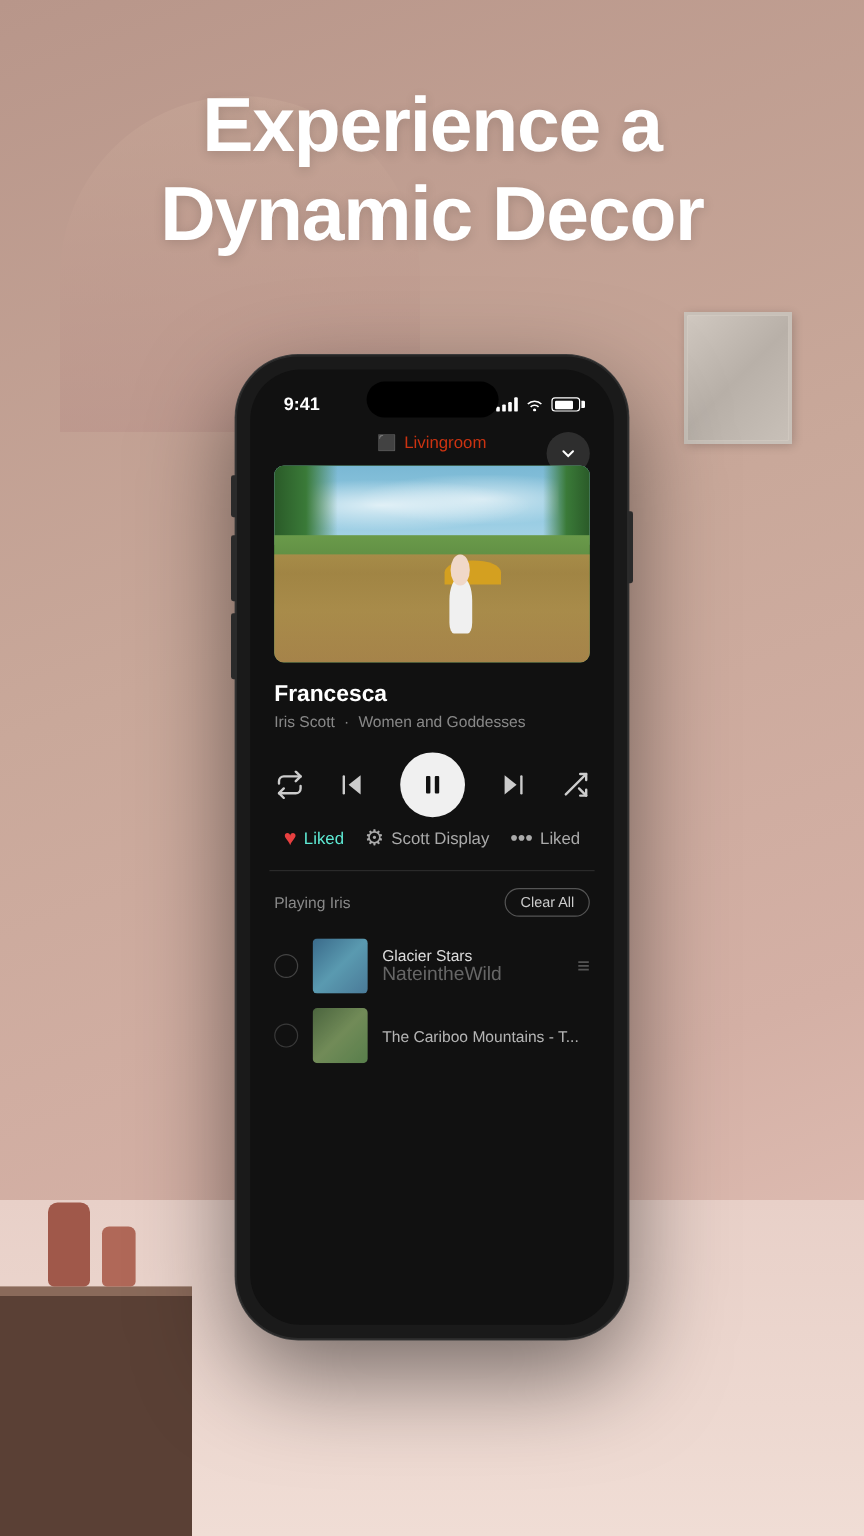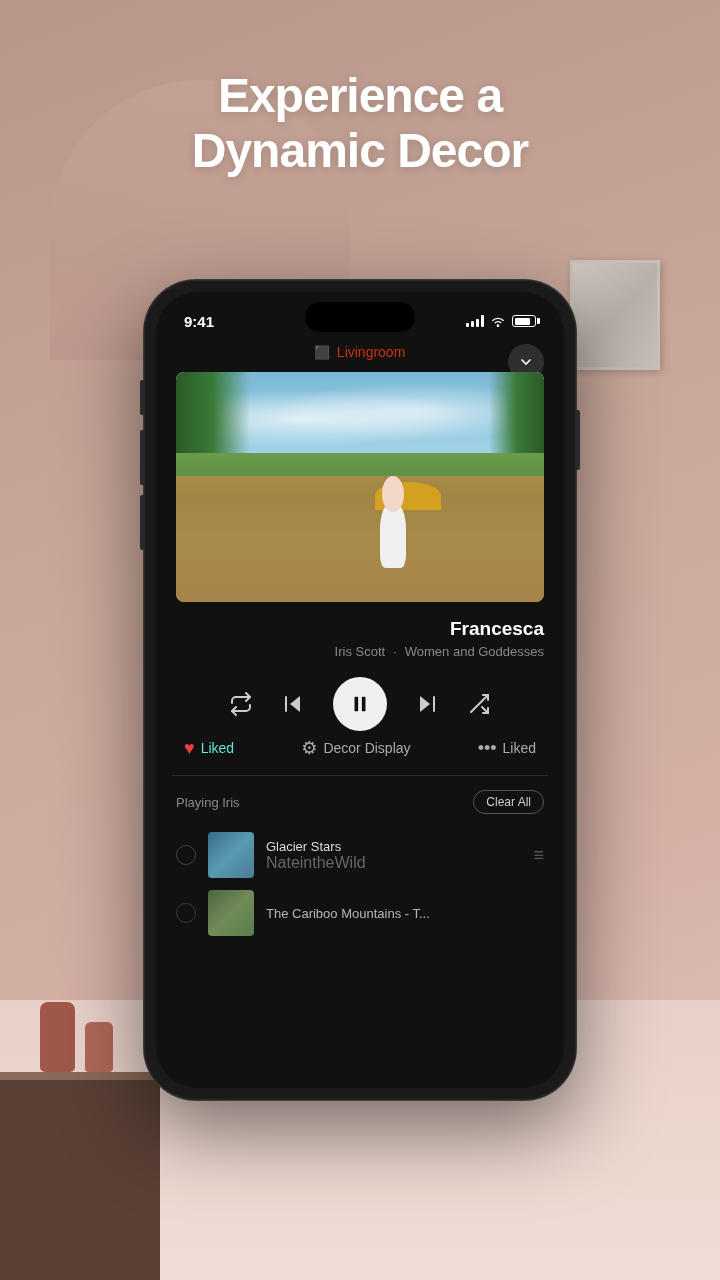--- a/index.html
+++ b/index.html
@@ -95,35 +95,35 @@
     }
 
     
     .headline {
       position: absolute;
       top: 68px;
       left: 0;
       right: 0;
       text-align: center;
       color: #ffffff;
-      font-size: 48px;
+      font-size: 64px;
       font-weight: 800;
       line-height: 1.15;
       letter-spacing: -1px;
       text-shadow: 0 2px 10px rgba(0,0,0,0.15);
       padding: 0 92px;
     }
 
     
     .phone-wrap {
       position: absolute;
-      top: 280px;
+      top: 296px;
       left: 50%;
       transform: translateX(-50%);
-      width: 432px;
+      width: 327px;
       height: 820px;
     }
     .phone-outer {
       width: 100%;
       height: 100%;
       background: #1a1a1a;
       border-radius: 52px;
       padding: 12px;
       box-shadow:
         0 0 0 1px #3a3a3a,
@@ -322,21 +322,21 @@
       content: '';
       position: absolute;
       top: 0; left: 25%; width: 50%; height: 40%;
       background: #f0d8c8;
       border-radius: 50%;
     }
     .painting-umbrella { position: absolute; bottom:40%; right:28%; width:18%; height:12%; background: #d4a020; border-radius: 50% 50% 0 0; }
 
     
     .track-info {
-      text-align: right;
+      text-align: left;
       margin-bottom: 18px;
     }
     .track-title {
       color: #ffffff;
       font-size: 19px;
       font-weight: 700;
       margin-bottom: 4px;
     }
     .track-subtitle {
       color: #888888;
@@ -610,21 +610,21 @@
         </div>
 
 
         <div class="action-bar">
           <div class="action-item liked">
             <span class="action-icon">♥</span>
             <span class="action-label">Liked</span>
           </div>
           <div class="action-item setup">
             <span class="action-icon">⚙</span>
-            <span class="action-label">Decor Display</span>
+            <span class="action-label">Scott Display</span>
           </div>
           <div class="action-item more-action">
             <span class="action-icon">•••</span>
             <span class="action-label">Liked</span>
           </div>
         </div>
 
         <div class="divider"></div>
 
         <div class="queue-header">

